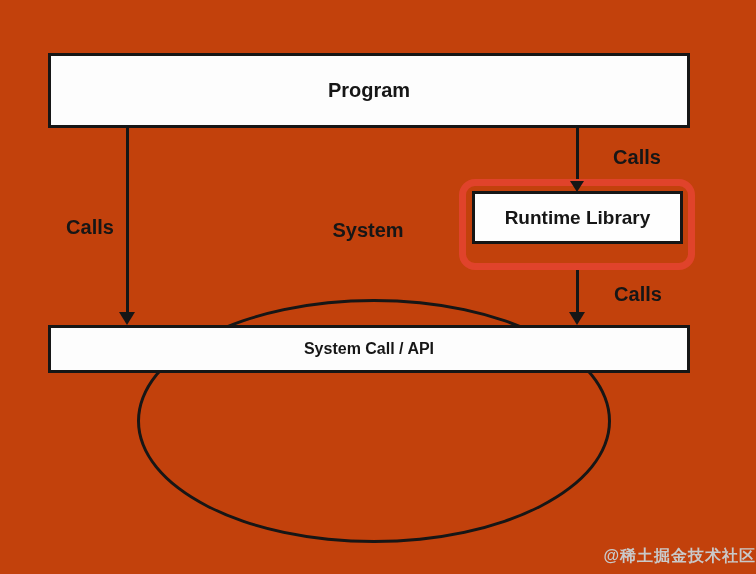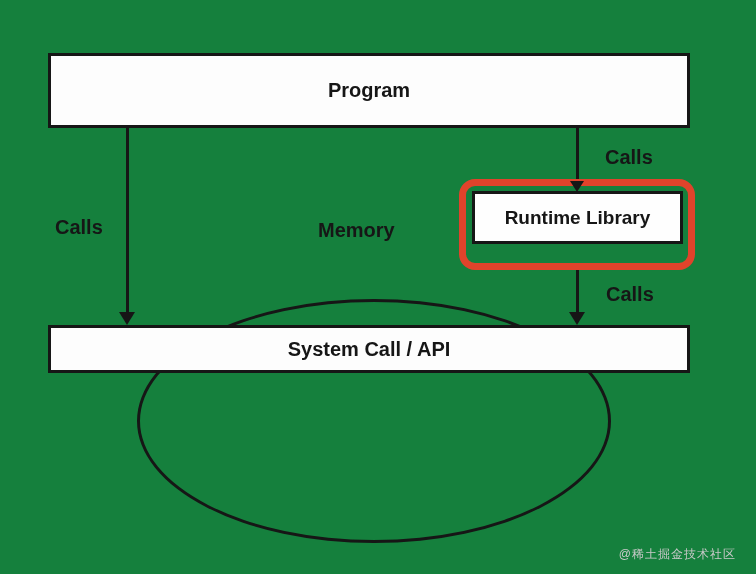--- a/index.html
+++ b/index.html
@@ -1,36 +1,36 @@
 <!DOCTYPE html>
 <html><head>
 <meta charset="utf-8">
 <style>
   html, body { margin: 0; padding: 0; background: #ffffff; }
   .stage {
     position: relative;
     width: 756px;
     height: 574px;
-    background: #15803d;
+    background: #c2410c;
     overflow: hidden;
     font-family: "Liberation Sans", sans-serif;
     color: #161616;
   }
   .box {
     position: absolute;
     border: 3px solid #161616;
     background: #fdfdfd;
     box-sizing: border-box;
     display: flex;
     align-items: center;
     justify-content: center;
     font-weight: bold;
   }
   .box-program   { left: 48px;  top: 53px;  width: 642px; height: 75px; font-size: 20px; z-index: 2; }
-  .box-syscall   { left: 48px;  top: 325px; width: 642px; height: 48px; font-size: 20px; z-index: 3; }
+  .box-syscall   { left: 48px;  top: 325px; width: 642px; height: 48px; font-size: 16px; z-index: 3; }
   .box-runtime   { left: 472px; top: 191px; width: 211px; height: 53px; font-size: 19px; z-index: 5; background: #fefefe; }
   .red-highlight {
     position: absolute;
     left: 459px; top: 179px; width: 236px; height: 91px;
     border: 7px solid #e0432b;
     border-radius: 16px;
     box-sizing: border-box;
     background: transparent;
     z-index: 4;
   }
@@ -55,52 +55,53 @@
   }
   .arrow-left { left: 119px; top: 312px; z-index: 2; }
   .arrow-r1   { left: 570px; top: 181px; z-index: 6;
                 border-left-width: 7px; border-right-width: 7px; border-top-width: 11px; }
   .arrow-r2   { left: 569px; top: 312px; z-index: 2; }
   .label {
     position: absolute;
     font-weight: bold;
     font-size: 20px;
     line-height: 26px;
+    text-align: center;
     z-index: 4;
     white-space: nowrap;
   }
   .calls-left { left: 55px;  top: 214px; width: 70px;  }
   .memory     { left: 318px; top: 217px; width: 100px; }
   .calls-r1   { left: 605px; top: 144px; width: 64px;  }
   .calls-r2   { left: 606px; top: 281px; width: 64px;  }
   .os-kernel  { left: 298px; top: 405px; width: 150px; }
   .watermark {
     position: absolute;
-    right: 20px; top: 546px;
-    font-size: 12px;
-    font-weight: normal;
+    right: 0; top: 546px;
+    font-size: 16px;
+    font-weight: bold;
     color: #c9c9c9;
     letter-spacing: 1px;
     z-index: 6;
   }
 </style>
 </head>
 <body>
 
 <div class="stage">
 
   <div class="box box-program">
     <span>Program</span>
   </div>
 
   <div class="vline line-left"></div>
   <div class="arrow arrow-left"></div>
   <div class="label calls-left">Calls</div>
 
-  <div class="label memory">Memory</div>
+  <div class="label memory">System</div>
 
   <div class="vline line-r1"></div>
   <div class="arrow arrow-r1"></div>
   <div class="label calls-r1">Calls</div>
 
   <div class="red-highlight"></div>
   <div class="box box-runtime">
     <span>Runtime Library</span>
   </div>
 

